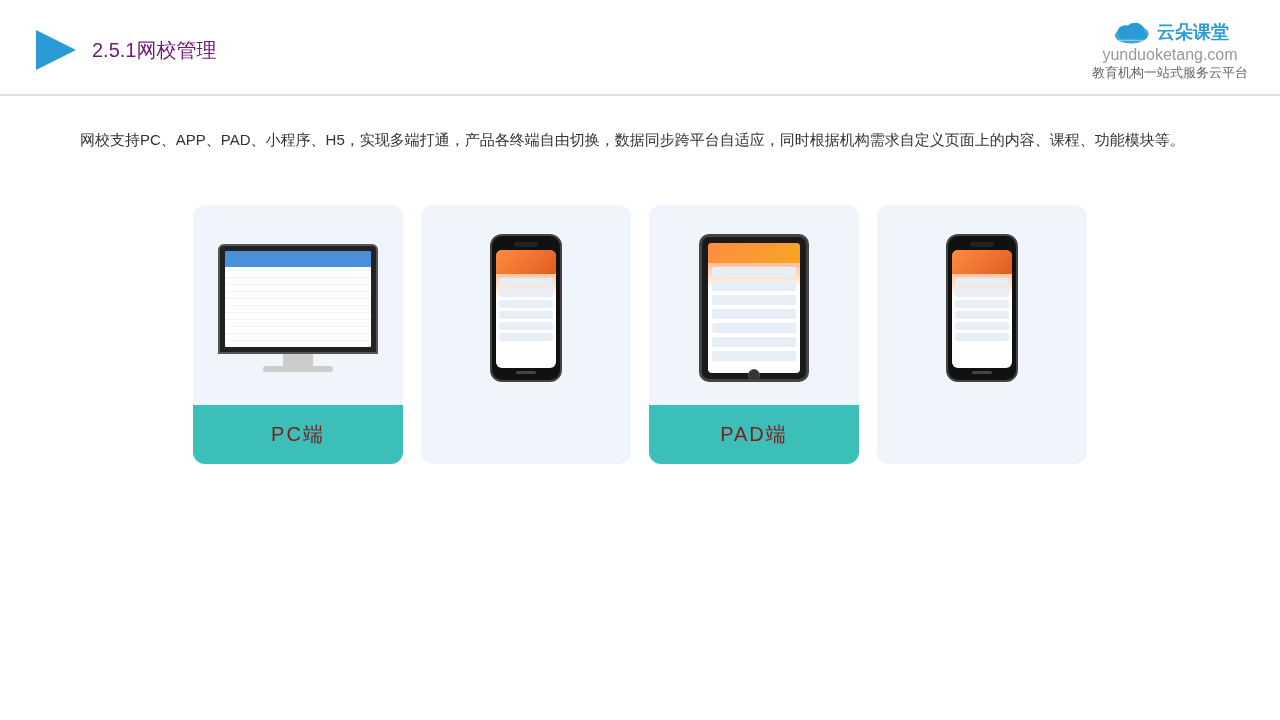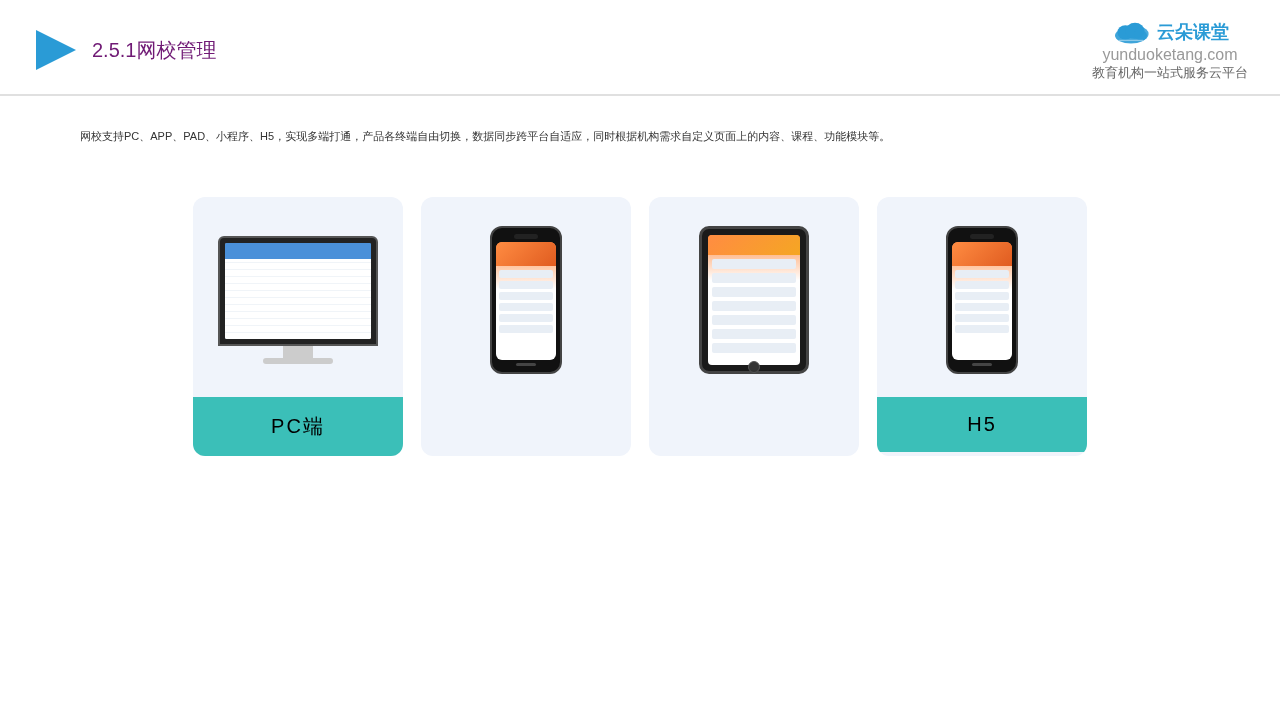--- a/index.html
+++ b/index.html
@@ -55,21 +55,21 @@
       line-height: 1.4;
     }
     .logo-url {
       font-size: 16px;
       color: #999;
     }
 
     
     .description {
       padding: 30px 80px 20px 80px;
-      font-size: 11px;
+      font-size: 15px;
       color: #333;
       line-height: 1.9;
     }
 
     
     .cards-container {
       display: flex;
       justify-content: center;
       gap: 18px;
       padding: 20px 60px 30px 60px;
@@ -92,21 +92,21 @@
       height: 200px;
       display: flex;
       align-items: center;
       justify-content: center;
       padding: 16px 12px 10px 12px;
       position: relative;
     }
 
     .card-label {
       background: #3bbfb8;
-      color: #000000;
+      color: #7f1d1d;
       font-size: 20px;
       font-weight: 500;
       width: 100%;
       text-align: center;
       padding: 16px 17px;
       letter-spacing: 2px;
     }
 
     
     
@@ -358,36 +358,36 @@
             <div class="tablet-screen-row"></div>
             <div class="tablet-screen-row"></div>
             <div class="tablet-screen-row"></div>
             <div class="tablet-screen-row"></div>
             <div class="tablet-screen-row"></div>
           </div>
         </div>
         <div class="tablet-home-btn"></div>
       </div>
     </div>
+    <div class="card-label">PAD端</div>
   </div>
 
 
   <div class="card">
     <div class="card-image-area">
       <div class="phone">
         <div class="phone-notch"></div>
         <div class="phone-screen">
           <div class="phone-screen-rows">
             <div class="phone-screen-row"></div>
             <div class="phone-screen-row"></div>
             <div class="phone-screen-row"></div>
             <div class="phone-screen-row"></div>
             <div class="phone-screen-row"></div>
             <div class="phone-screen-row"></div>
           </div>
         </div>
         <div class="phone-home"></div>
       </div>
     </div>
-    <div class="card-label">H5</div>
   </div>
 
 </div>
 
 </body></html>

